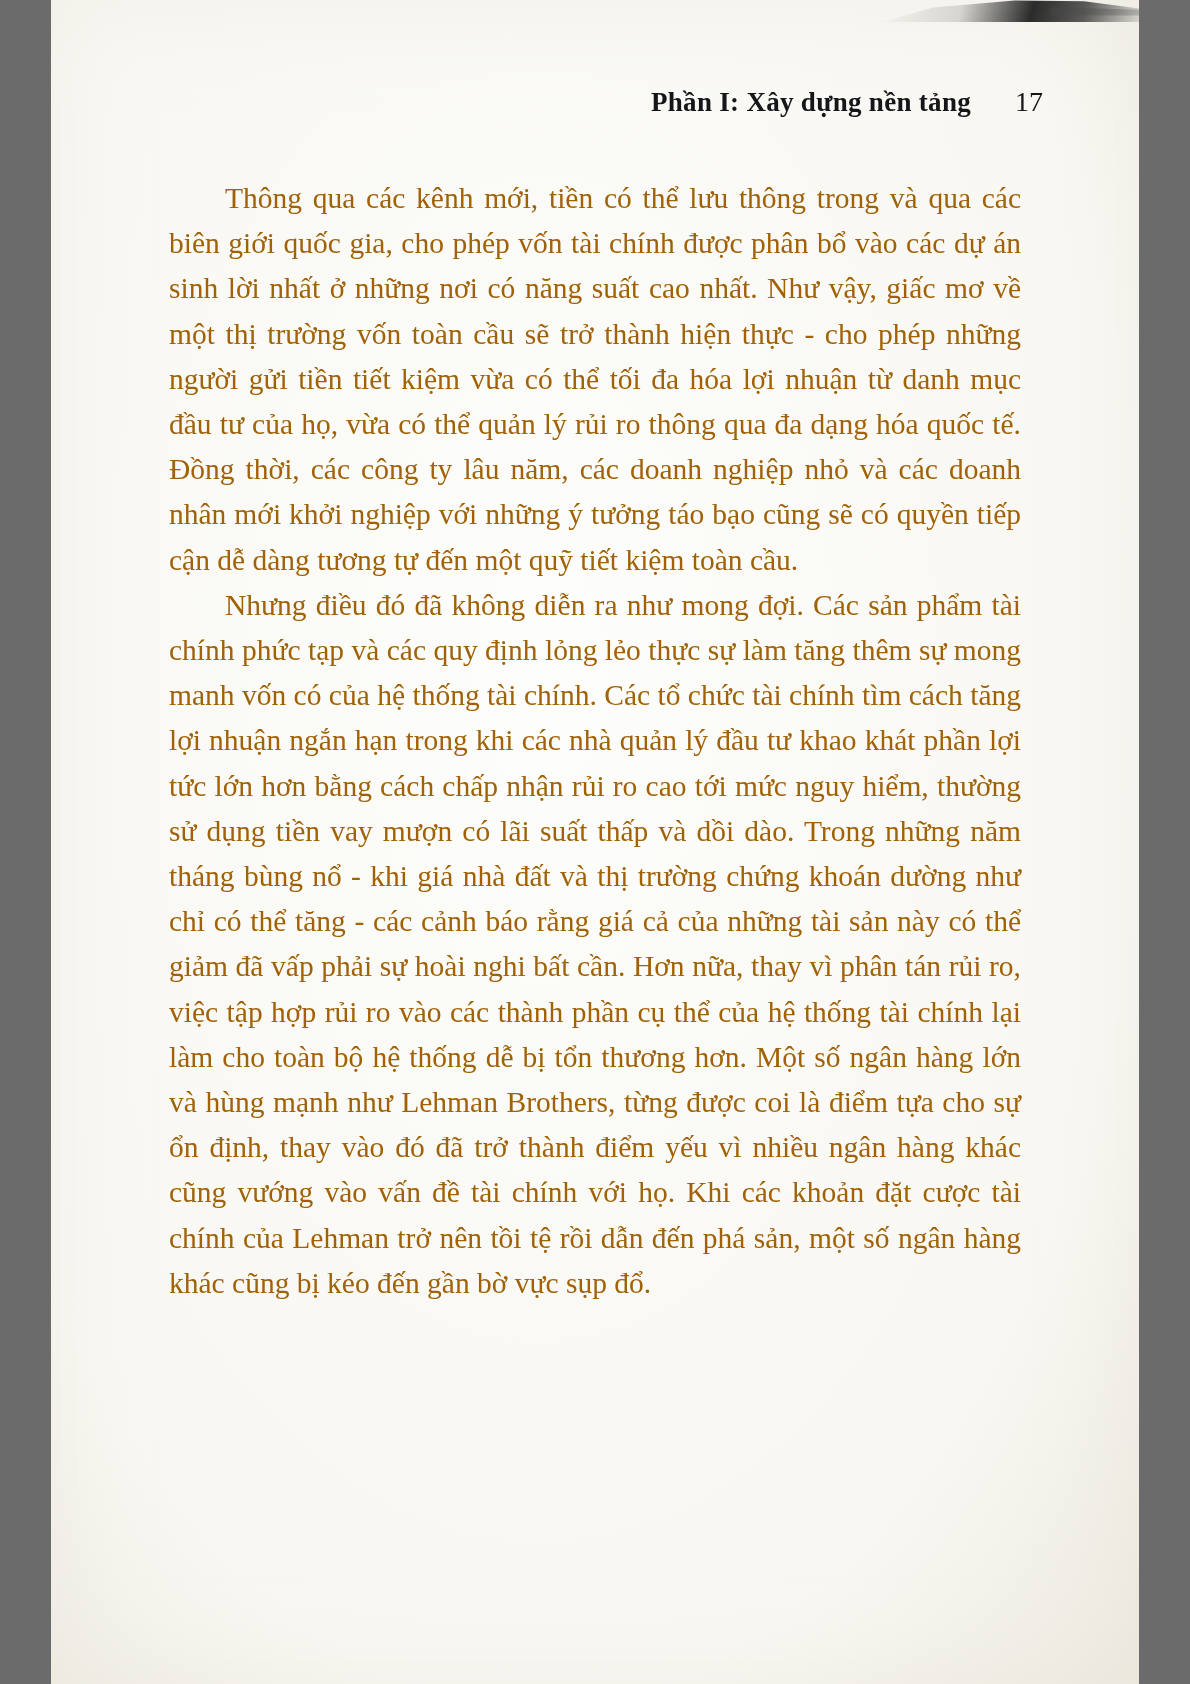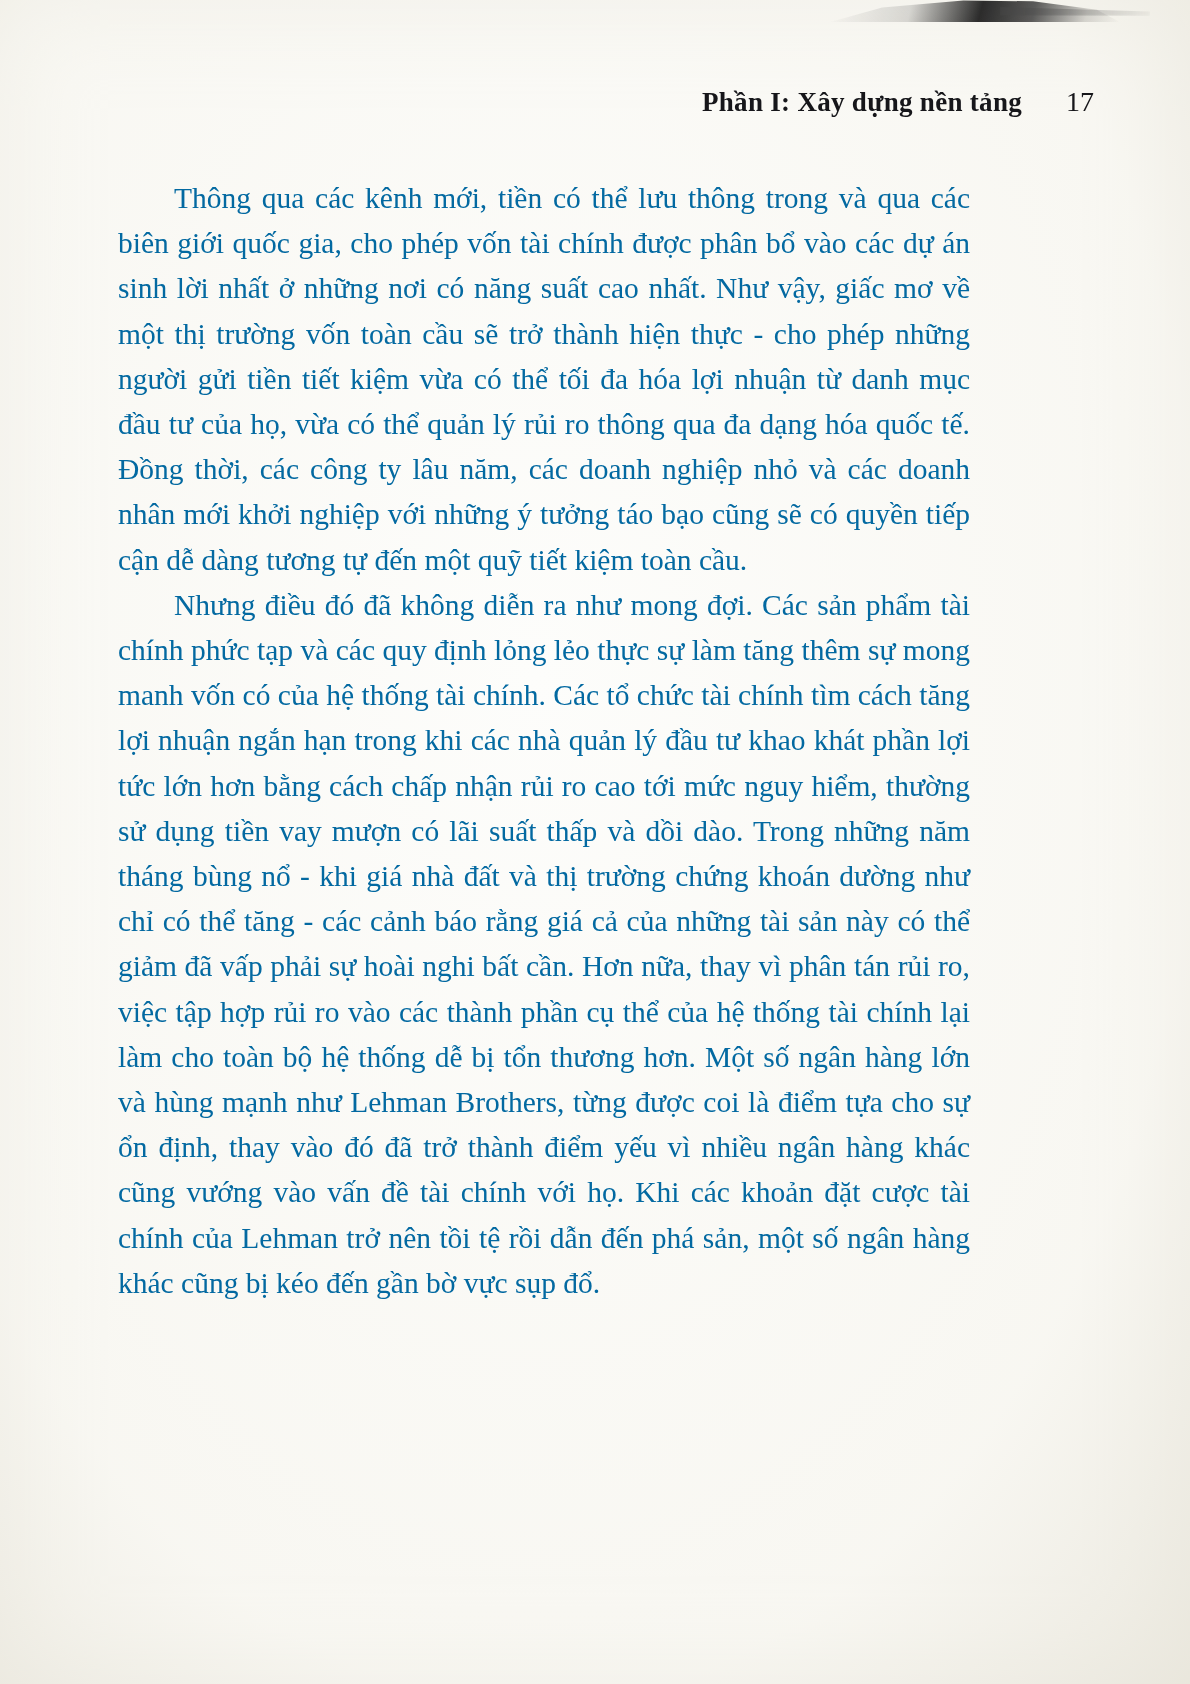--- a/index.html
+++ b/index.html
@@ -4,21 +4,21 @@
 <title>Scanned book page 17</title>
 <style>
   html, body {
     margin: 0;
     padding: 0;
     background: #6b6b6b;
   }
 
   .page {
     position: relative;
-    width: 1190px;
+    width: 1088px;
     height: 1684px;
     margin: 0 auto;
     background: #fdfdfb;
     overflow: hidden;
     
     box-shadow: inset 0 0 90px rgba(226, 224, 214, 0.55);
   }
 
   
   .paper-tint {
@@ -87,21 +87,21 @@
   }
 
   .body-text {
     position: absolute;
     top: 176px;
     left: 118px;
     width: 852px;
     font-family: "Liberation Serif", "DejaVu Serif", serif;
     font-size: 29.5px;
     line-height: 45.2px;
-    color: #0369a1;
+    color: #a16207;
     text-align: justify;
     text-justify: inter-word;
     -webkit-hyphens: none;
     hyphens: none;
   }
 
   .body-text p {
     margin: 0;
     text-indent: 56px;
   }

